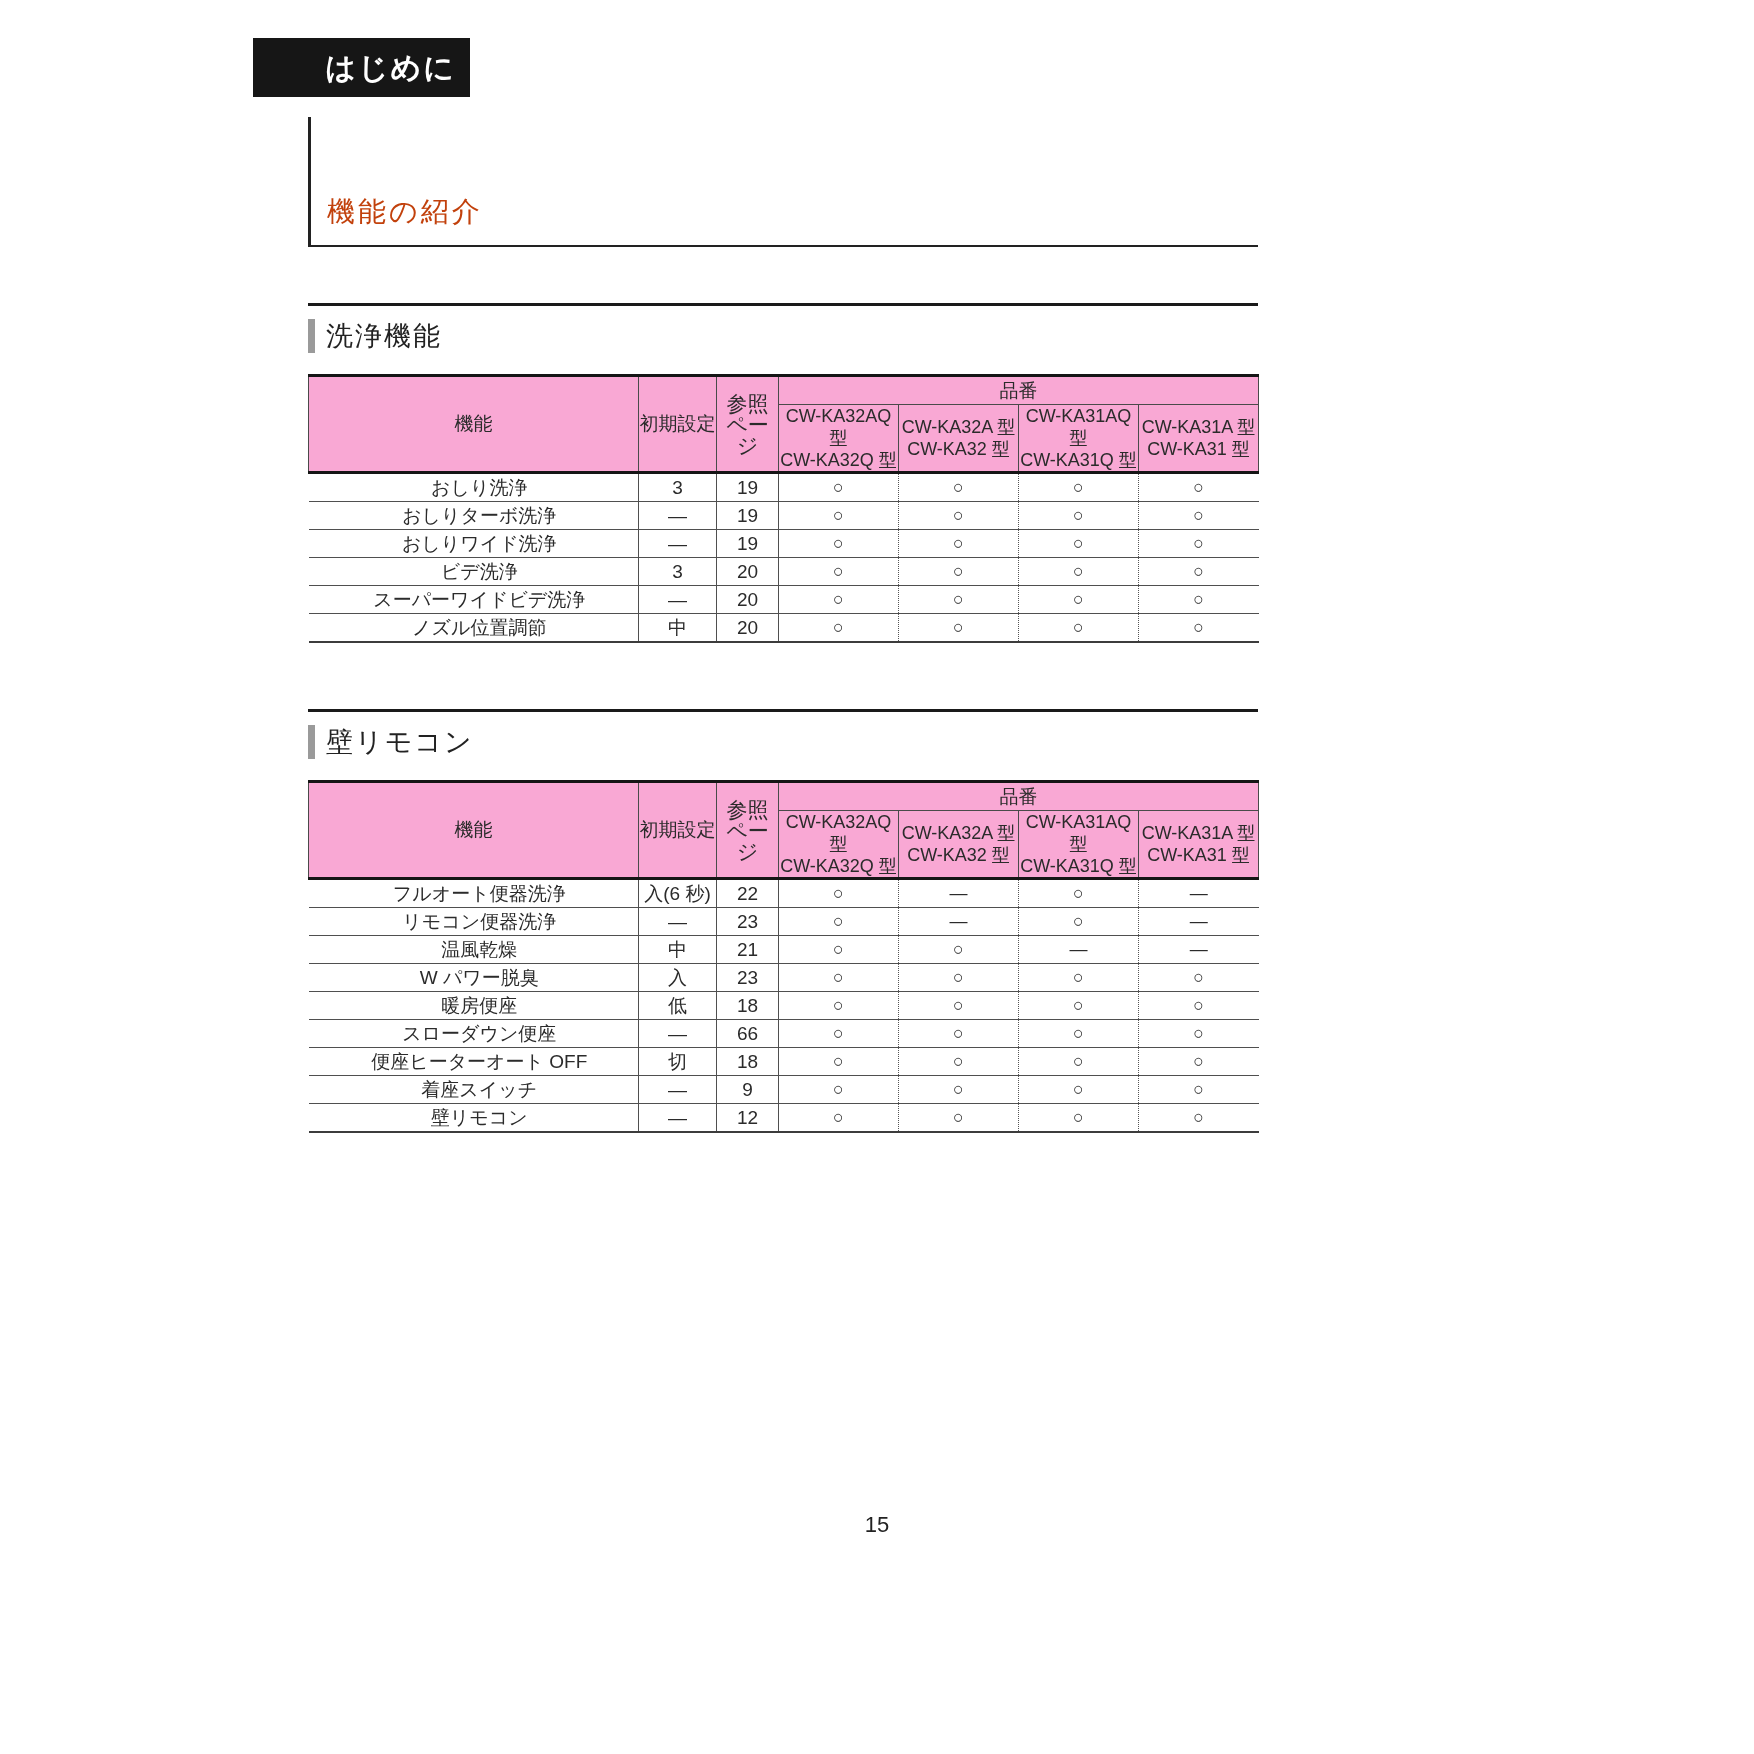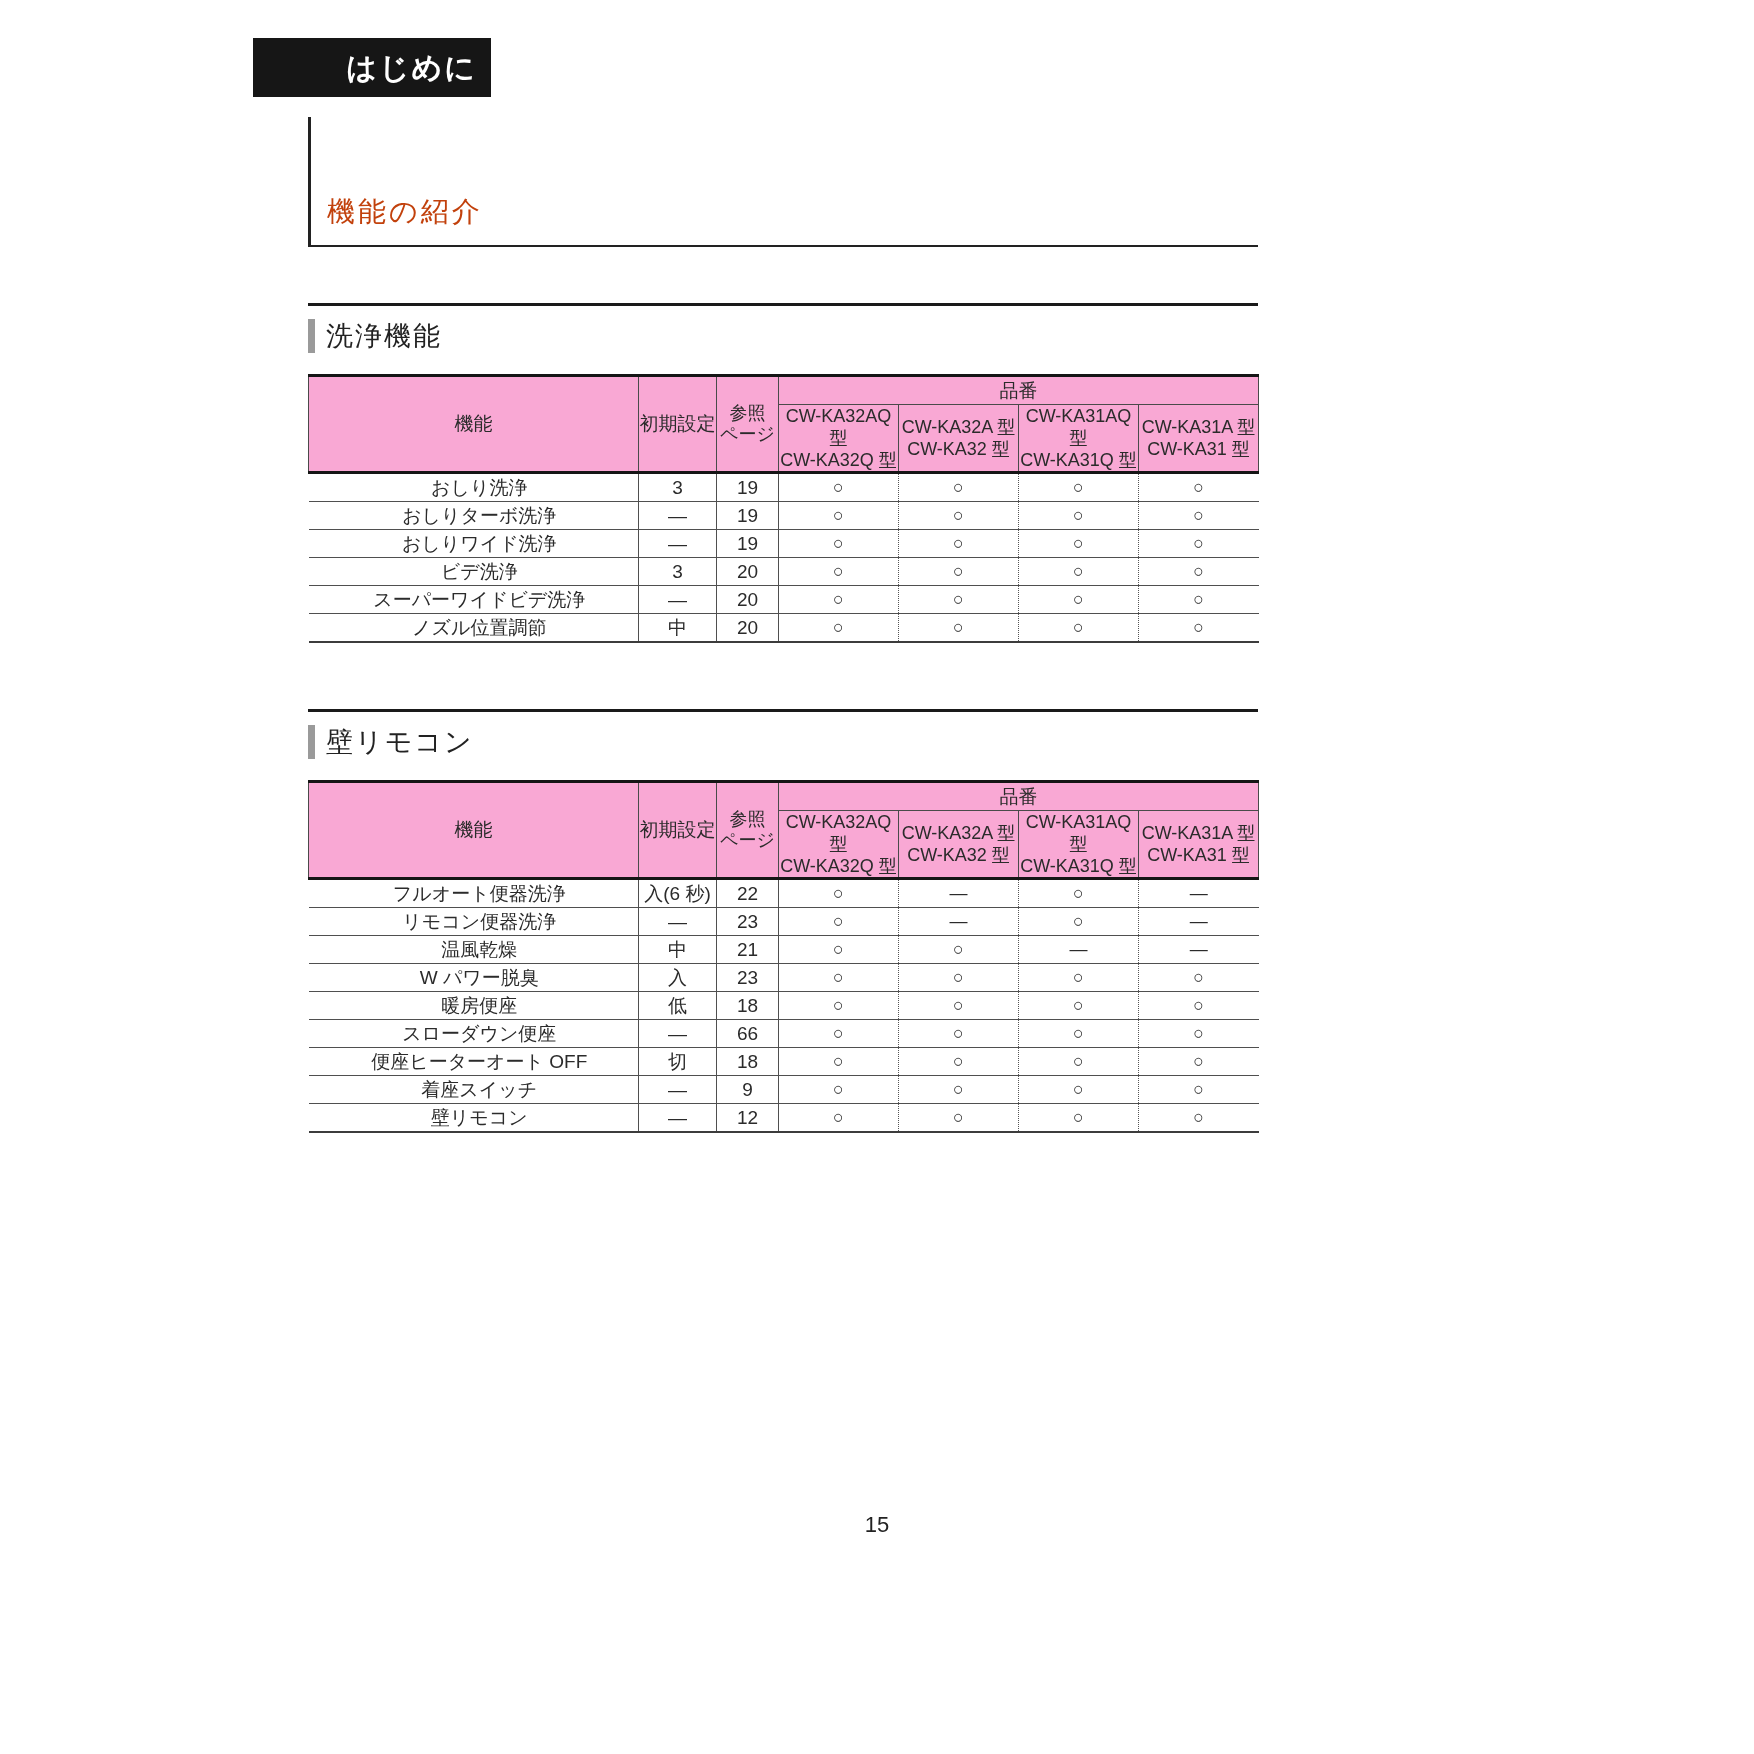--- a/index.html
+++ b/index.html
@@ -5,21 +5,21 @@
   html,body{margin:0;padding:0;}
   body{
     width:1754px;height:1754px;background:#ffffff;
     font-family:"Liberation Sans","DejaVu Sans",sans-serif;
     color:#2b2b2b;position:relative;overflow:hidden;
   }
   .page{position:absolute;inset:0;}
 
   
   .badge{
-    position:absolute;left:253px;top:38px;width:238px;height:59px;
+    position:absolute;left:253px;top:38px;width:217px;height:59px;
     background:#161616;color:#ffffff;font-size:30px;font-weight:bold;
     text-align:right;line-height:59px;padding-right:14px;box-sizing:border-box;
     letter-spacing:2px;
   }
 
   
   .title-block{
     position:absolute;left:308px;top:117px;width:950px;height:130px;
     border-left:3px solid #222222;border-bottom:2px solid #222222;
     box-sizing:border-box;
@@ -41,21 +41,21 @@
     width:950px;border-collapse:collapse;table-layout:fixed;
     font-size:19px;color:#2b2b2b;
     border-top:3px solid #151515;
   }
   table.func-table thead th{
     background:#f9a8d4;font-weight:400;border:1px solid #4a4a4a;
     padding:0;color:#2b2b2b;
   }
   th.hinban-th{height:27px;font-size:19px;}
   tr.model-row th{height:48px;font-size:18px;line-height:22px;}
-  th.ref-th{font-size:18px;line-height:21px;}
+  th.ref-th{font-size:21px;line-height:21px;}
   thead{border-bottom:3px solid #151515;}
   tbody td{
     border-bottom:1px solid #4f4f4f;height:27px;padding:0;
     text-align:center;vertical-align:middle;white-space:nowrap;
   }
   tbody tr:last-child td{border-bottom:2px solid #3c3c3c;}
   td.func-cell{text-align:center;padding-left:12px;}
   td.b-solid{border-left:1px solid #4f4f4f;}
   td.b-dot{border-left:1px dotted #555555;}
   td.support-cell{font-size:18px;}

